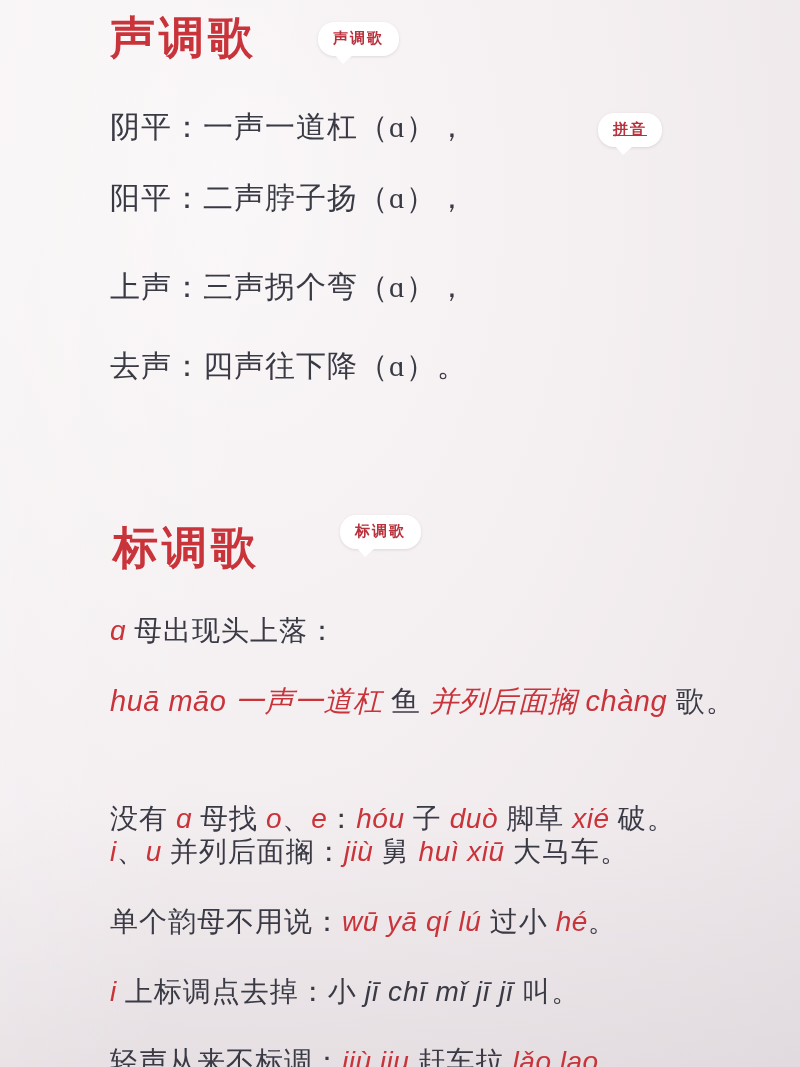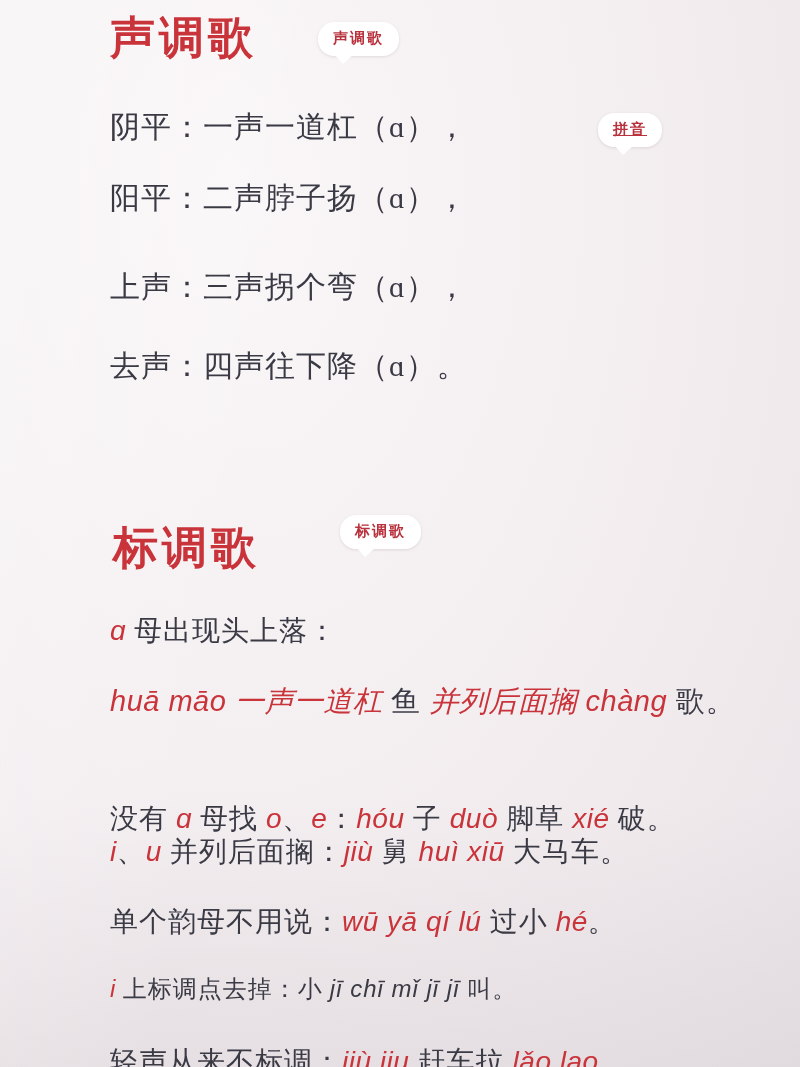--- a/index.html
+++ b/index.html
@@ -116,21 +116,21 @@
   #l2 { top: 178px; }
   #l3 { top: 267px; }
   #l4 { top: 346px; }
 
   
   #m1 { top: 612px; left: 110px; font-size: 28px; }
   #m2 { top: 682px; left: 110px; font-size: 29px; }
   #m3 { top: 758px; left: 110px; font-size: 28px; margin-top: 42px; }
   #m4 { top: 833px; left: 110px; font-size: 28px; }
   #m5 { top: 903px; left: 110px; font-size: 28px; }
-  #m6 { top: 973px; left: 110px; font-size: 24px; }
+  #m6 { top: 973px; left: 110px; font-size: 28px; }
   #m7 { top: 1043px; left: 110px; font-size: 28px; }
 </style>
 </head>
 <body>
 
 <div class="paper"></div>
 
 <div class="sheet">
 
   <div class="section-one-title">声调歌</div>

